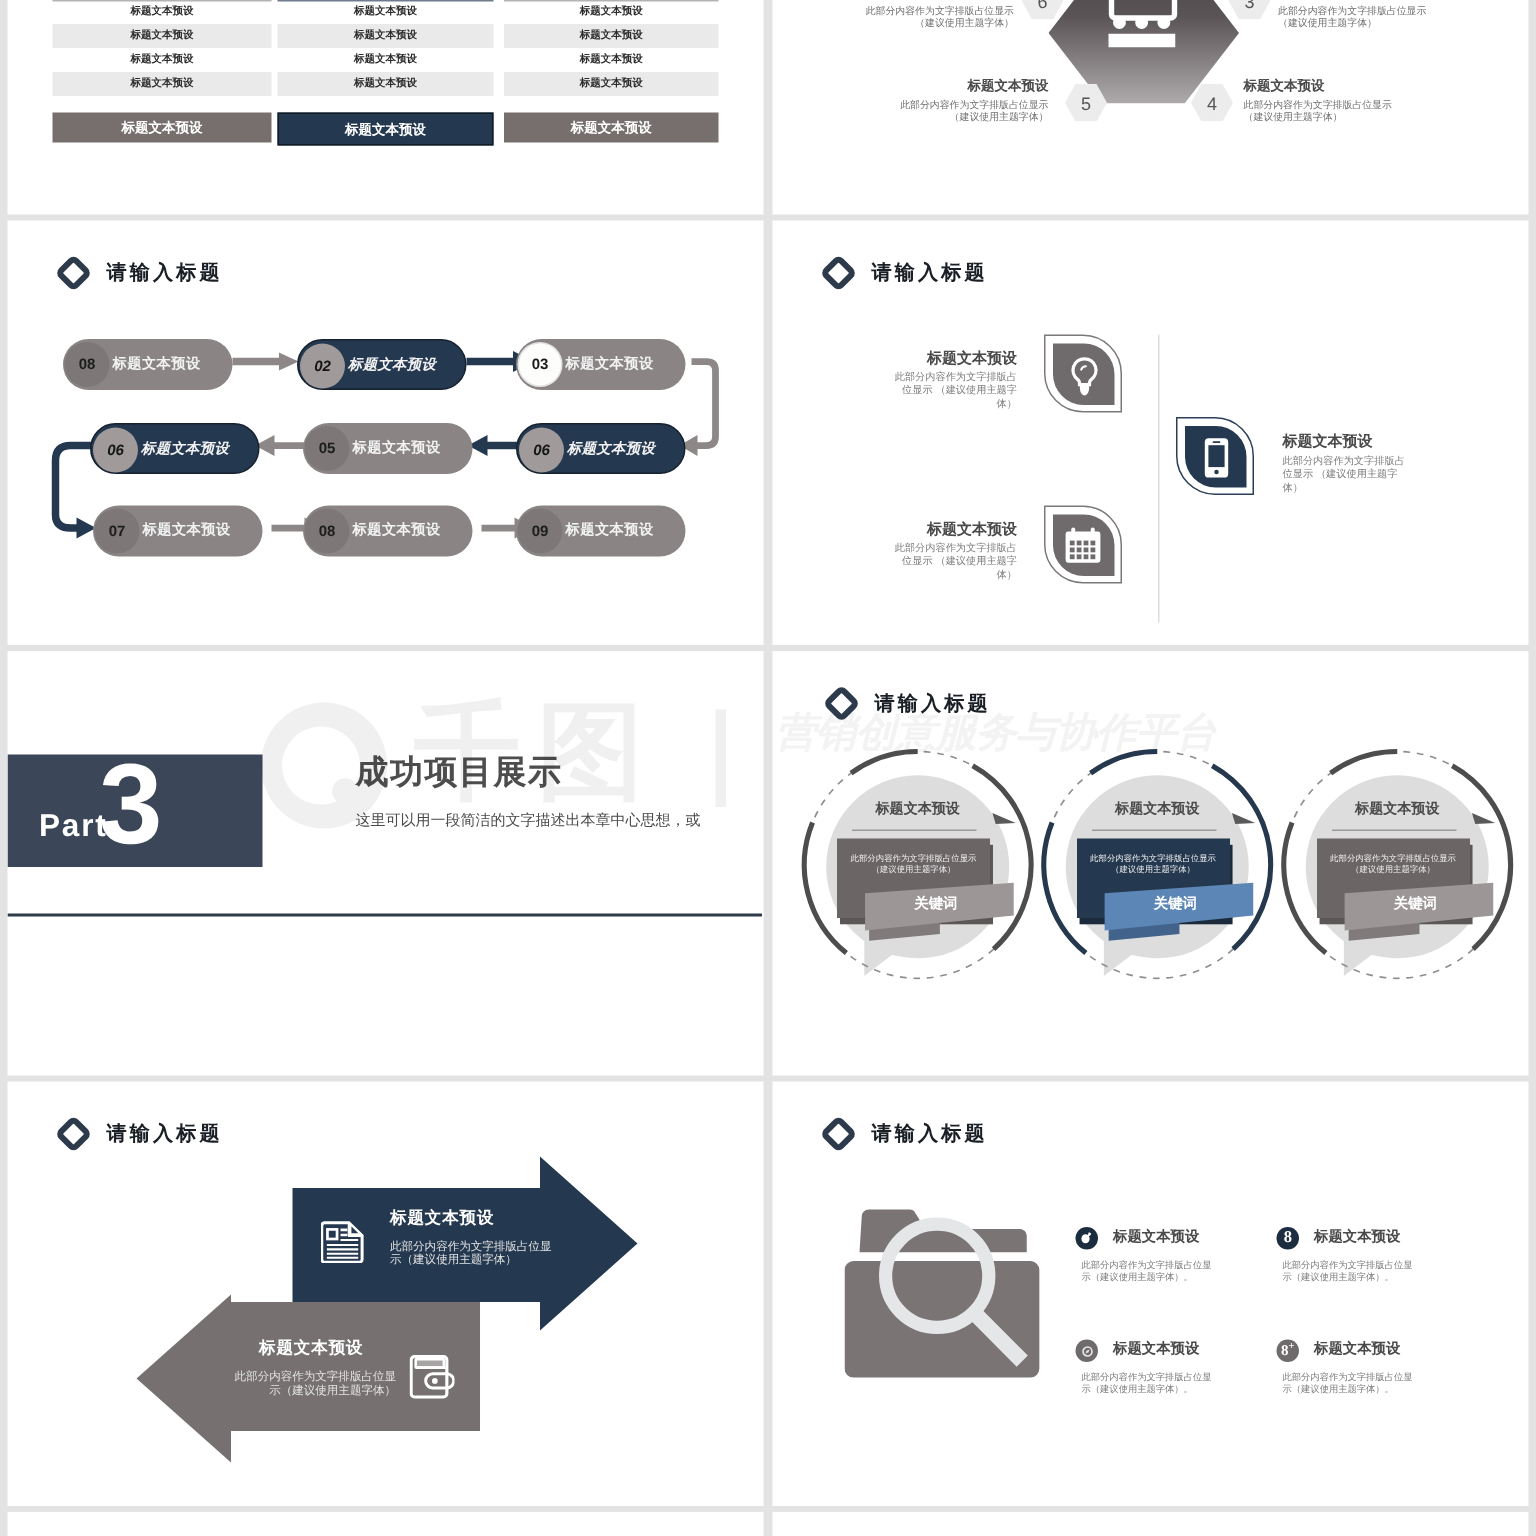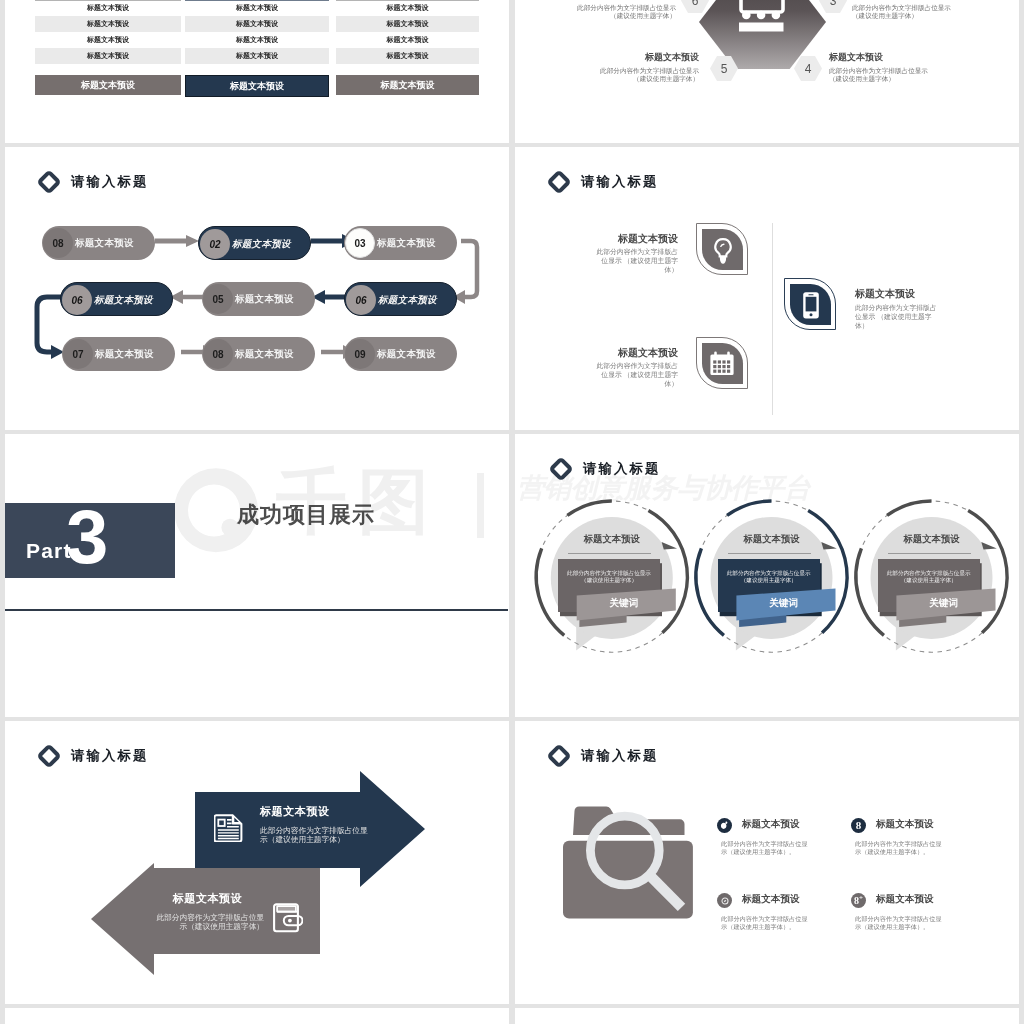--- a/index.html
+++ b/index.html
@@ -300,20 +300,21 @@
   <div class="lf-ttl" style="left:340px;top:140px;">标题文本预设</div>
   <div class="lf-body" style="left:340px;top:156px;width:85px;text-align:left;">此部分内容作为文字排版占位显示 （建议使用主题字体）</div>
 </div>
 
 <div class="slide s-l r3">
   <div class="part-box" style="left:0;top:69px;width:170px;height:75px;"></div>
   <div class="part-word" style="left:21px;top:106px;">Part</div>
   <div class="part-num" style="left:61px;top:65px;">3</div>
   <div class="sd-h" style="left:232px;top:66px;">成功项目展示</div>
   <div class="sd-b" style="left:232px;top:104px;width:260px;">
+    <div>这里可以用一段简洁的文字描述出本章中心思想，或</div>
   </div>
   <div class="sd-rule" style="left:0;top:175px;width:503px;"></div>
 </div>
 
 <div class="slide s-r r3">
   <div class="hdr" style="left:34px;top:23px;">
     <span class="dia">
           <i></i>
         </span>
     <span class="htxt">请输入标题</span>

